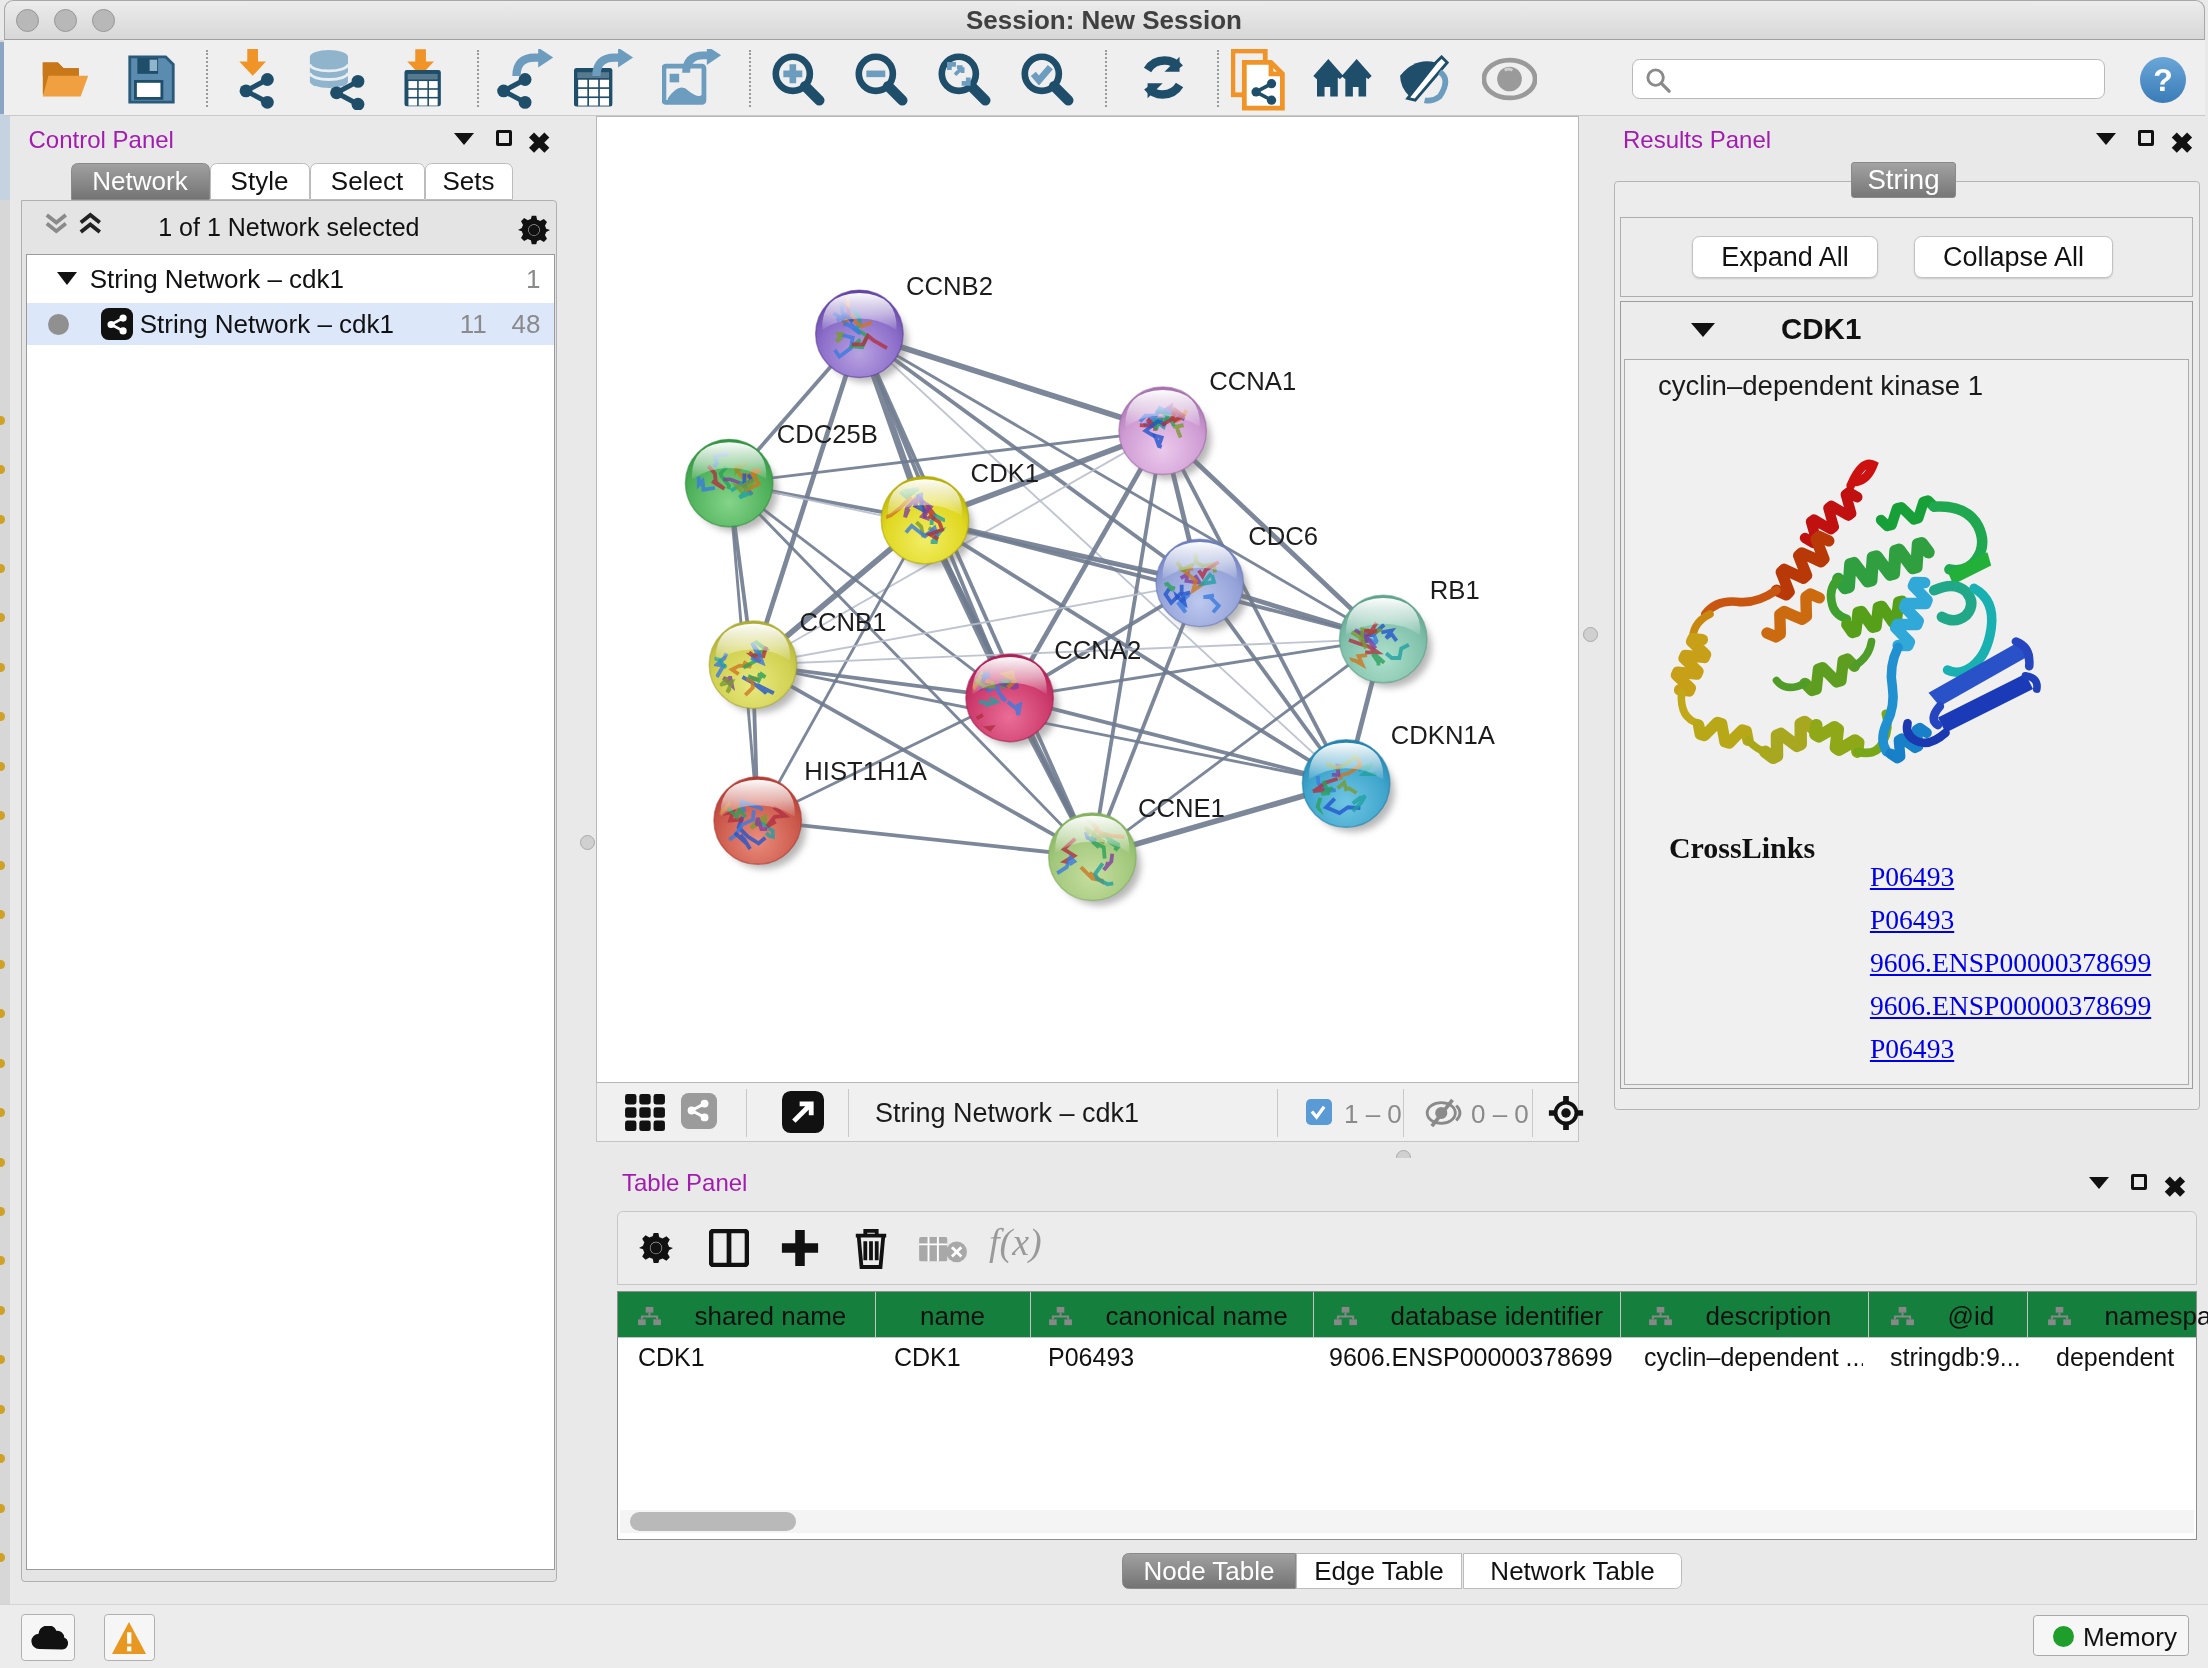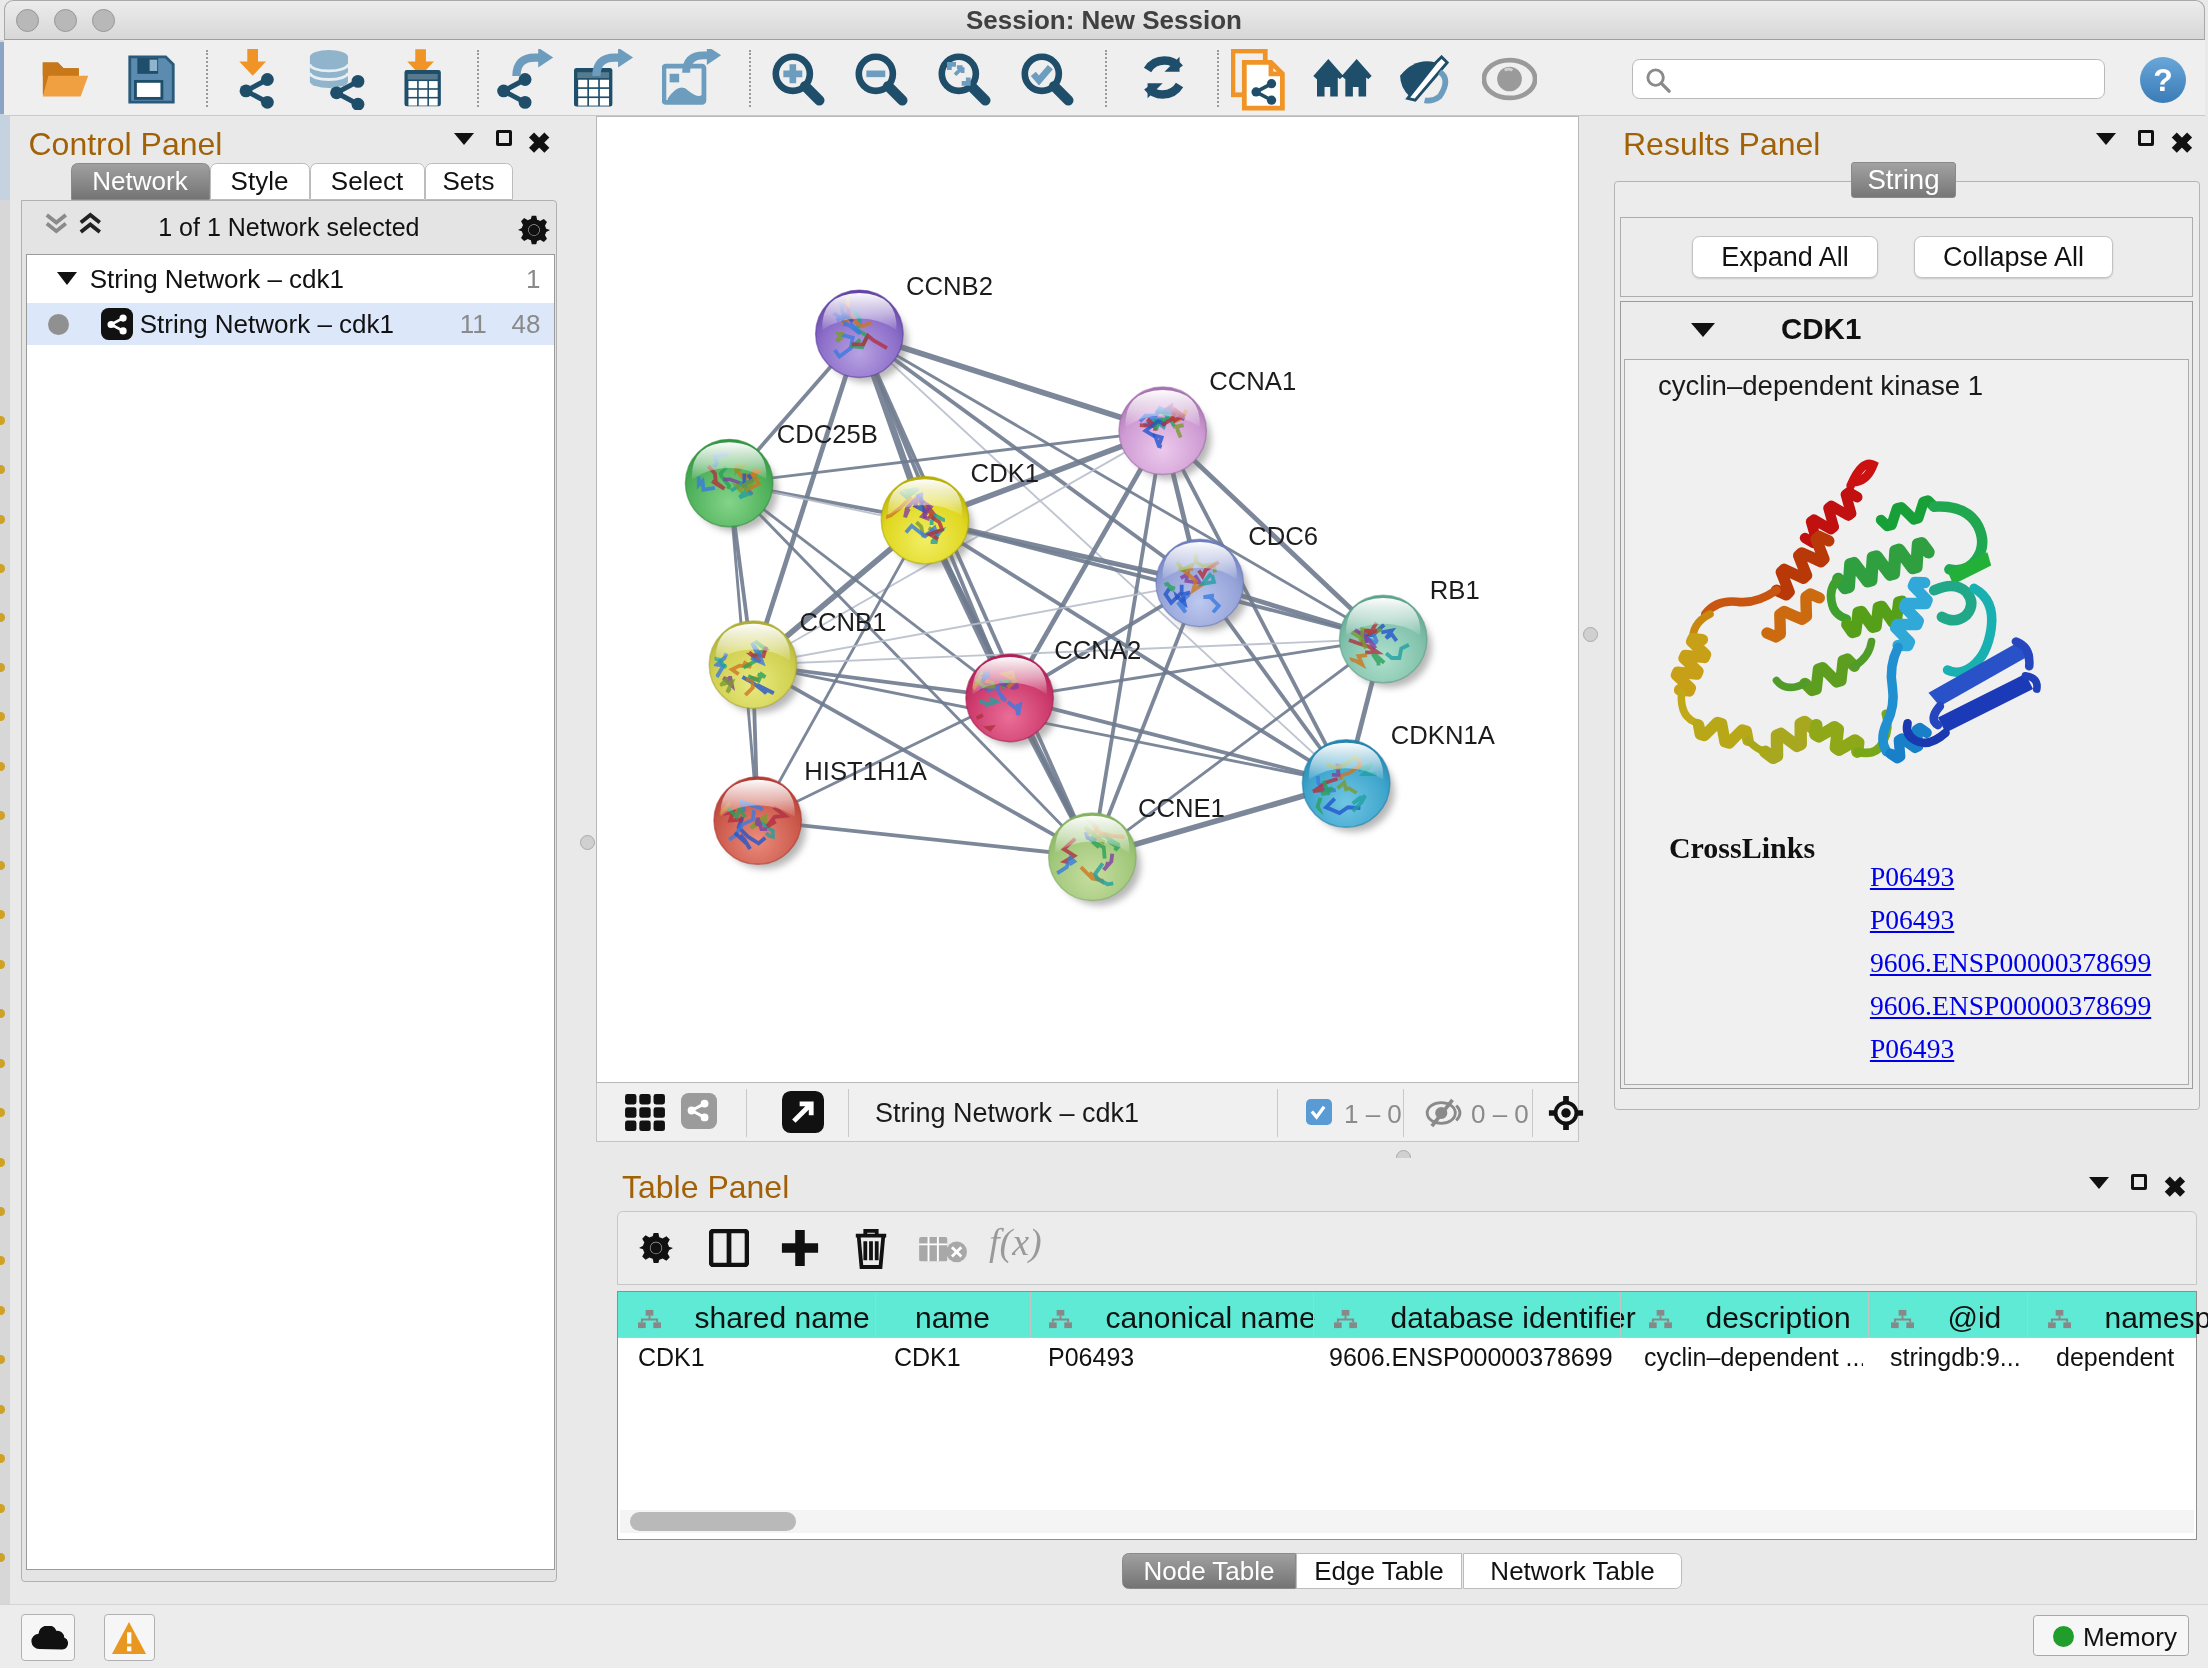--- a/index.html
+++ b/index.html
@@ -1,18 +1,18 @@
 <!DOCTYPE html>
 <html style="font-size:15px"><head><meta charset="utf-8">
 <style>
 * { margin:0; padding:0; box-sizing:border-box; }
 html,body { width:2208px; height:1668px; font-family:"Liberation Sans", sans-serif; background:#e9e9e9; overflow:hidden; position:relative; }
 .abs { position:absolute; }
 .vdots { position:absolute; top:9.5px; height:57px; width:0; border-left:2.9px dotted #9a9a9a; }
-.paneltitle { font-size:32px; color:#a16207; }
+.paneltitle { font-size:24px; color:#a21caf; }
 .tab { position:absolute; top:0; height:37px; background:#fff; border:1px solid #bcbcbc; color:#111; font-size:26px; text-align:center; line-height:35px; border-radius:6.7px 6.7px 0 0; }
 .tab.sel { background:linear-gradient(#a0a0a0,#747474); color:#fff; border-color:#8a8a8a; }
 .btn { position:absolute; background:#fff; border:1px solid #c2c2c2; border-radius:7.6px; font-size:27px; color:#111; text-align:center; box-shadow:0 1px 1.9px rgba(0,0,0,0.15); }
 a.lnk { color:#0000e8; text-decoration:underline; }
 </style></head>
 <body>
 
 <div class="abs" style="left:0;top:40px;width:9.5px;height:1628px;background:#d7d7d7;"></div>
 <div class="abs" style="left:0;top:42px;width:4.8px;height:72px;background:#8aa6c4;"></div>
 <div class="abs" style="left:0;top:114px;width:9.5px;height:86px;background:#c5d2e0;"></div>
@@ -767,21 +767,21 @@
           <rect x="0" y="2" width="30" height="26" rx="2"></rect>
           <path d="M0 10 h30 M10 2 v26 M20 2 v26" stroke="#fff" stroke-width="2"></path>
           <circle cx="40" cy="18" r="11"></circle>
           <path d="M35 13 l10 10 M45 13 l-10 10" stroke="#fff" stroke-width="3"></path>
         </g>
       </svg>
     <div class="abs" style="left:371px;top:7.6px;font-family:'Liberation Serif',serif;font-style:italic;font-size:38px;color:#9a9a9a;">f(x)</div>
   </div>
 
   <div class="abs" style="left:35px;top:133px;width:1580px;height:249px;background:#fff;border:1px solid #8e8e8e;">
-    <div class="abs" style="left:0;top:0;width:100%;height:46px;background:#5eead4;border-bottom:1px solid #c4c4c4;font-size:30px;color:#111;white-space:nowrap;">
+    <div class="abs" style="left:0;top:0;width:100%;height:46px;background:#15803d;border-bottom:1px solid #c4c4c4;font-size:26px;color:#111;white-space:nowrap;">
       <div class="abs" style="left:19px;top:8.6px;"><svg width="25" height="21" viewBox="0 0 26 22" style="display:inline-block;vertical-align:-2.9px;margin-right:9.5px">
             <g fill="#888">
               <rect x="9" y="1" width="8" height="6"></rect>
               <rect x="1" y="14" width="8" height="6"></rect>
               <rect x="17" y="14" width="8" height="6"></rect>
               <path d="M13 7 v4 M5 14 v-3 h16 v3" stroke="#888" stroke-width="2" fill="none"></path>
             </g>
           </svg><span style="margin-left:23px">shared name</span></div>
       <div class="abs" style="left:257px;top:0;height:46px;border-left:1px solid #c4c4c4;"></div>
       <div class="abs" style="left:257px;top:8.6px;width:155px;text-align:center;">name</div>

